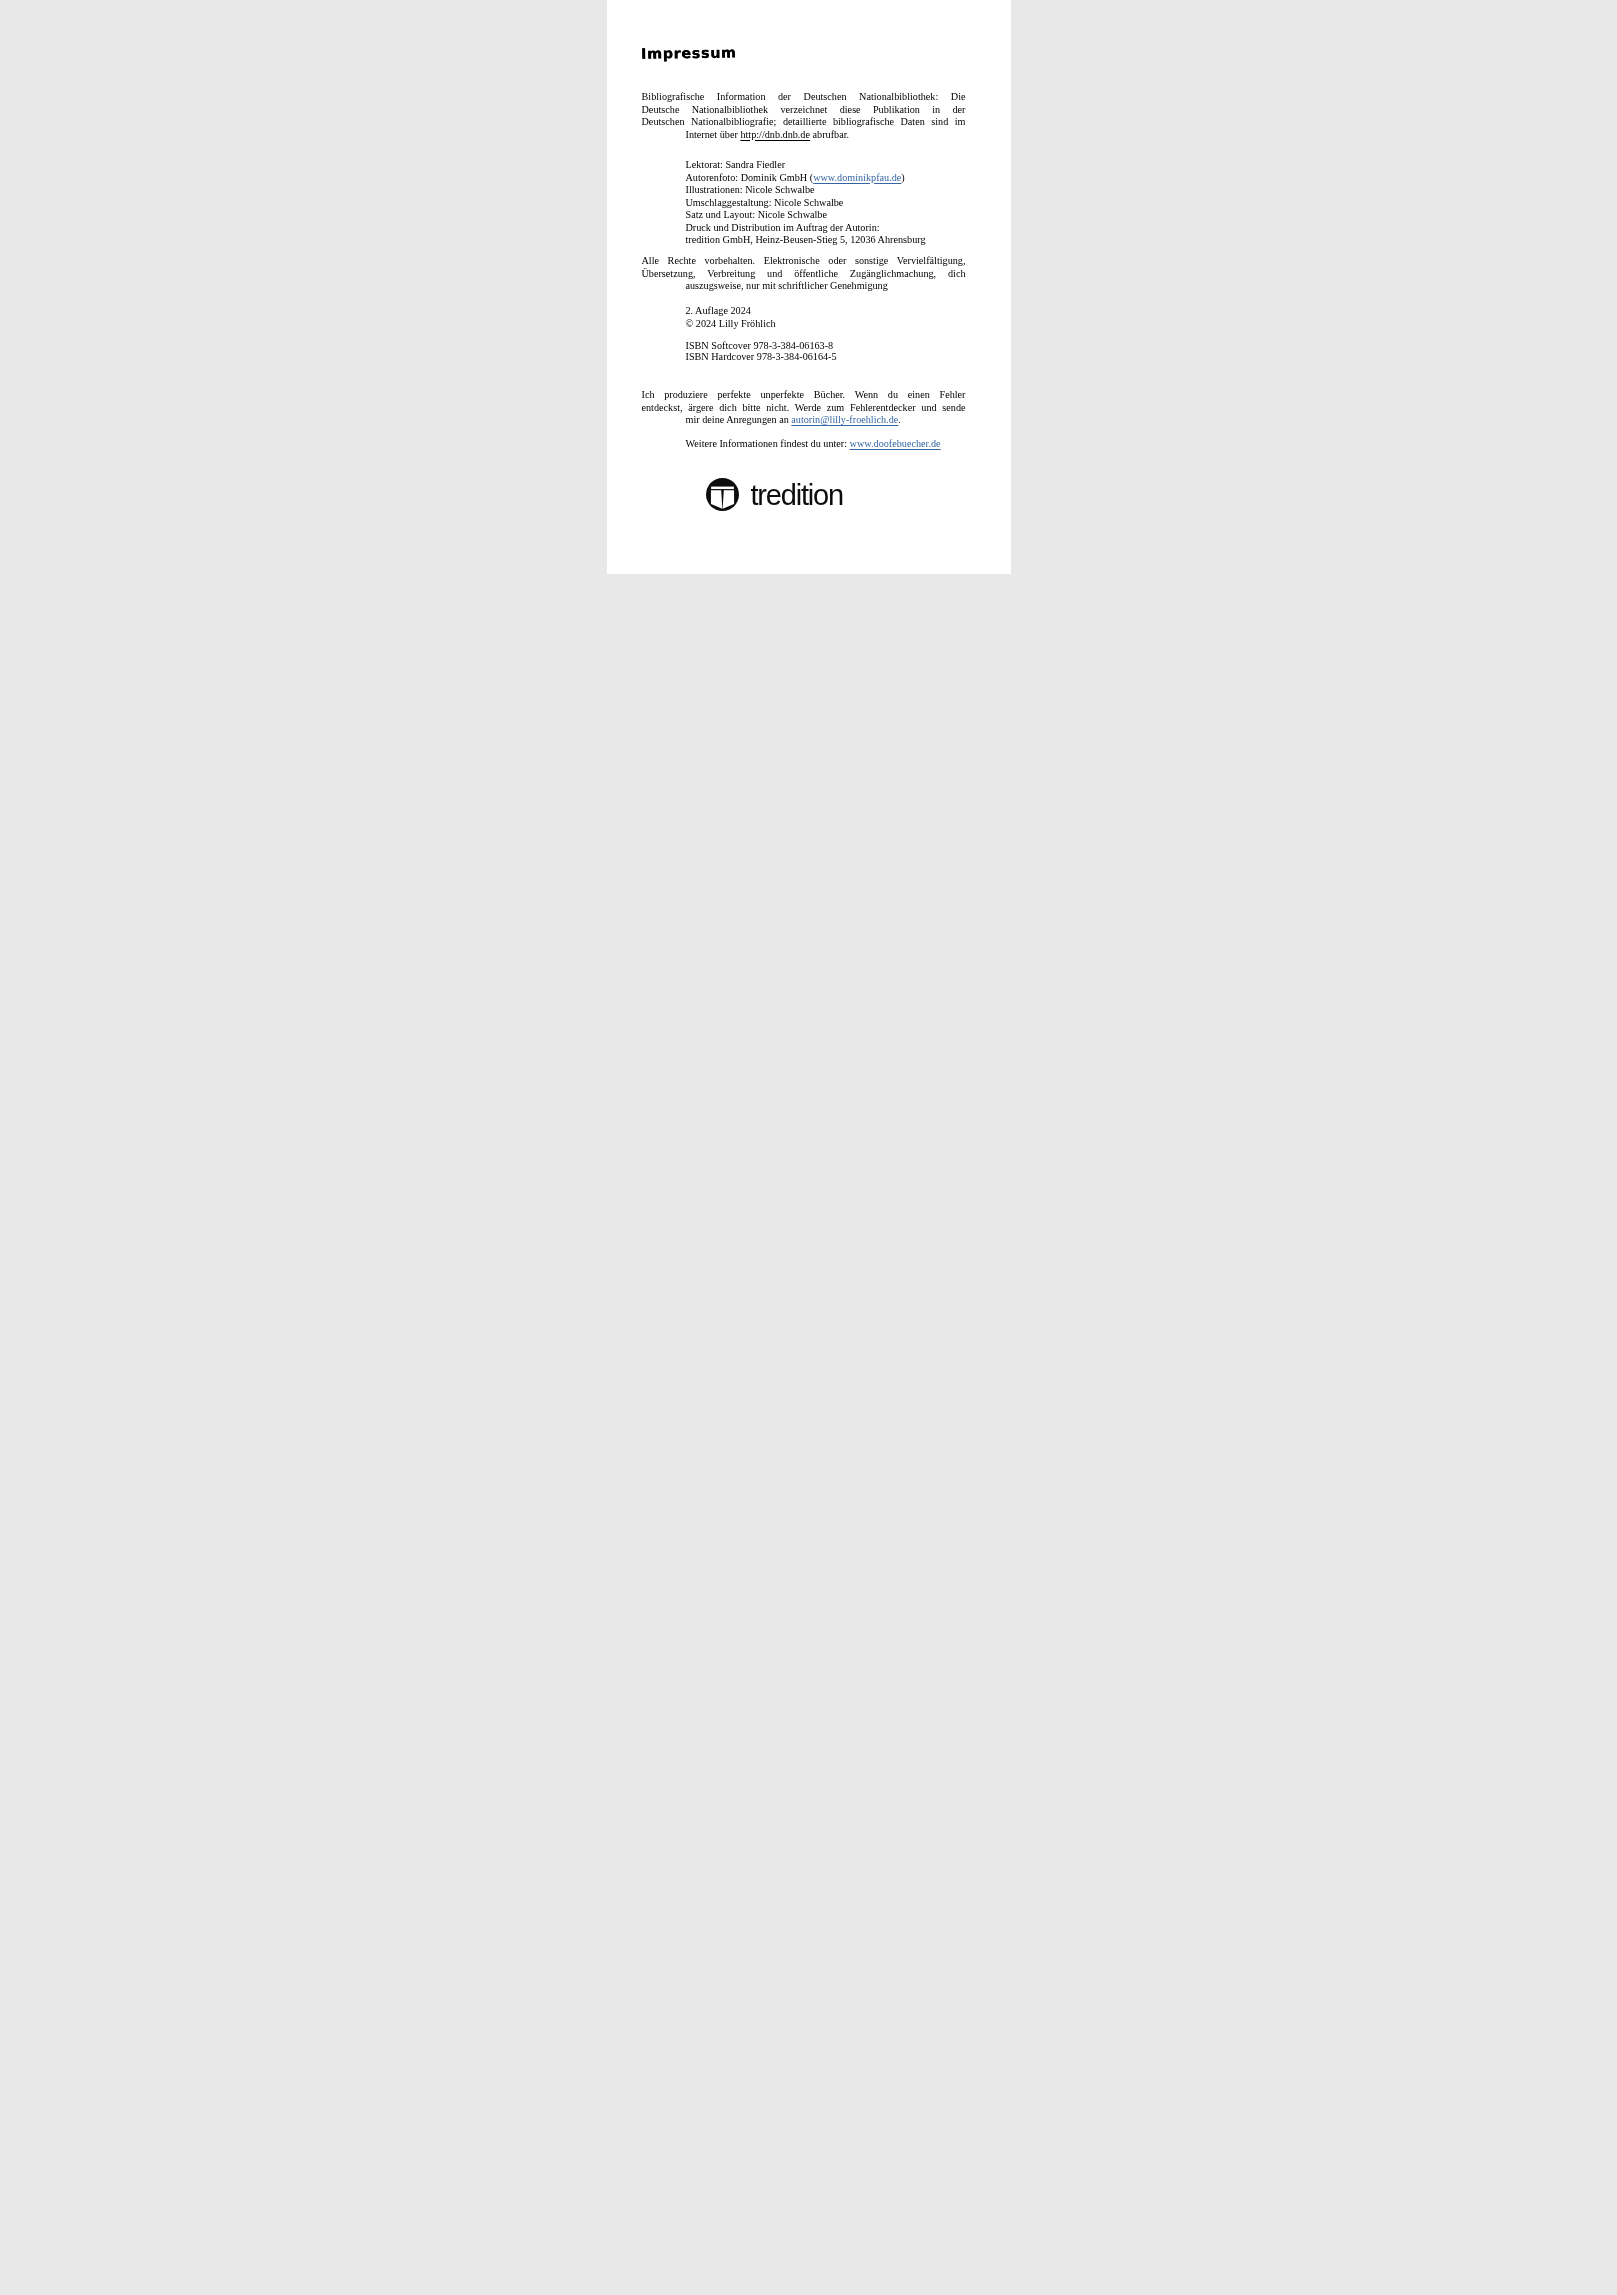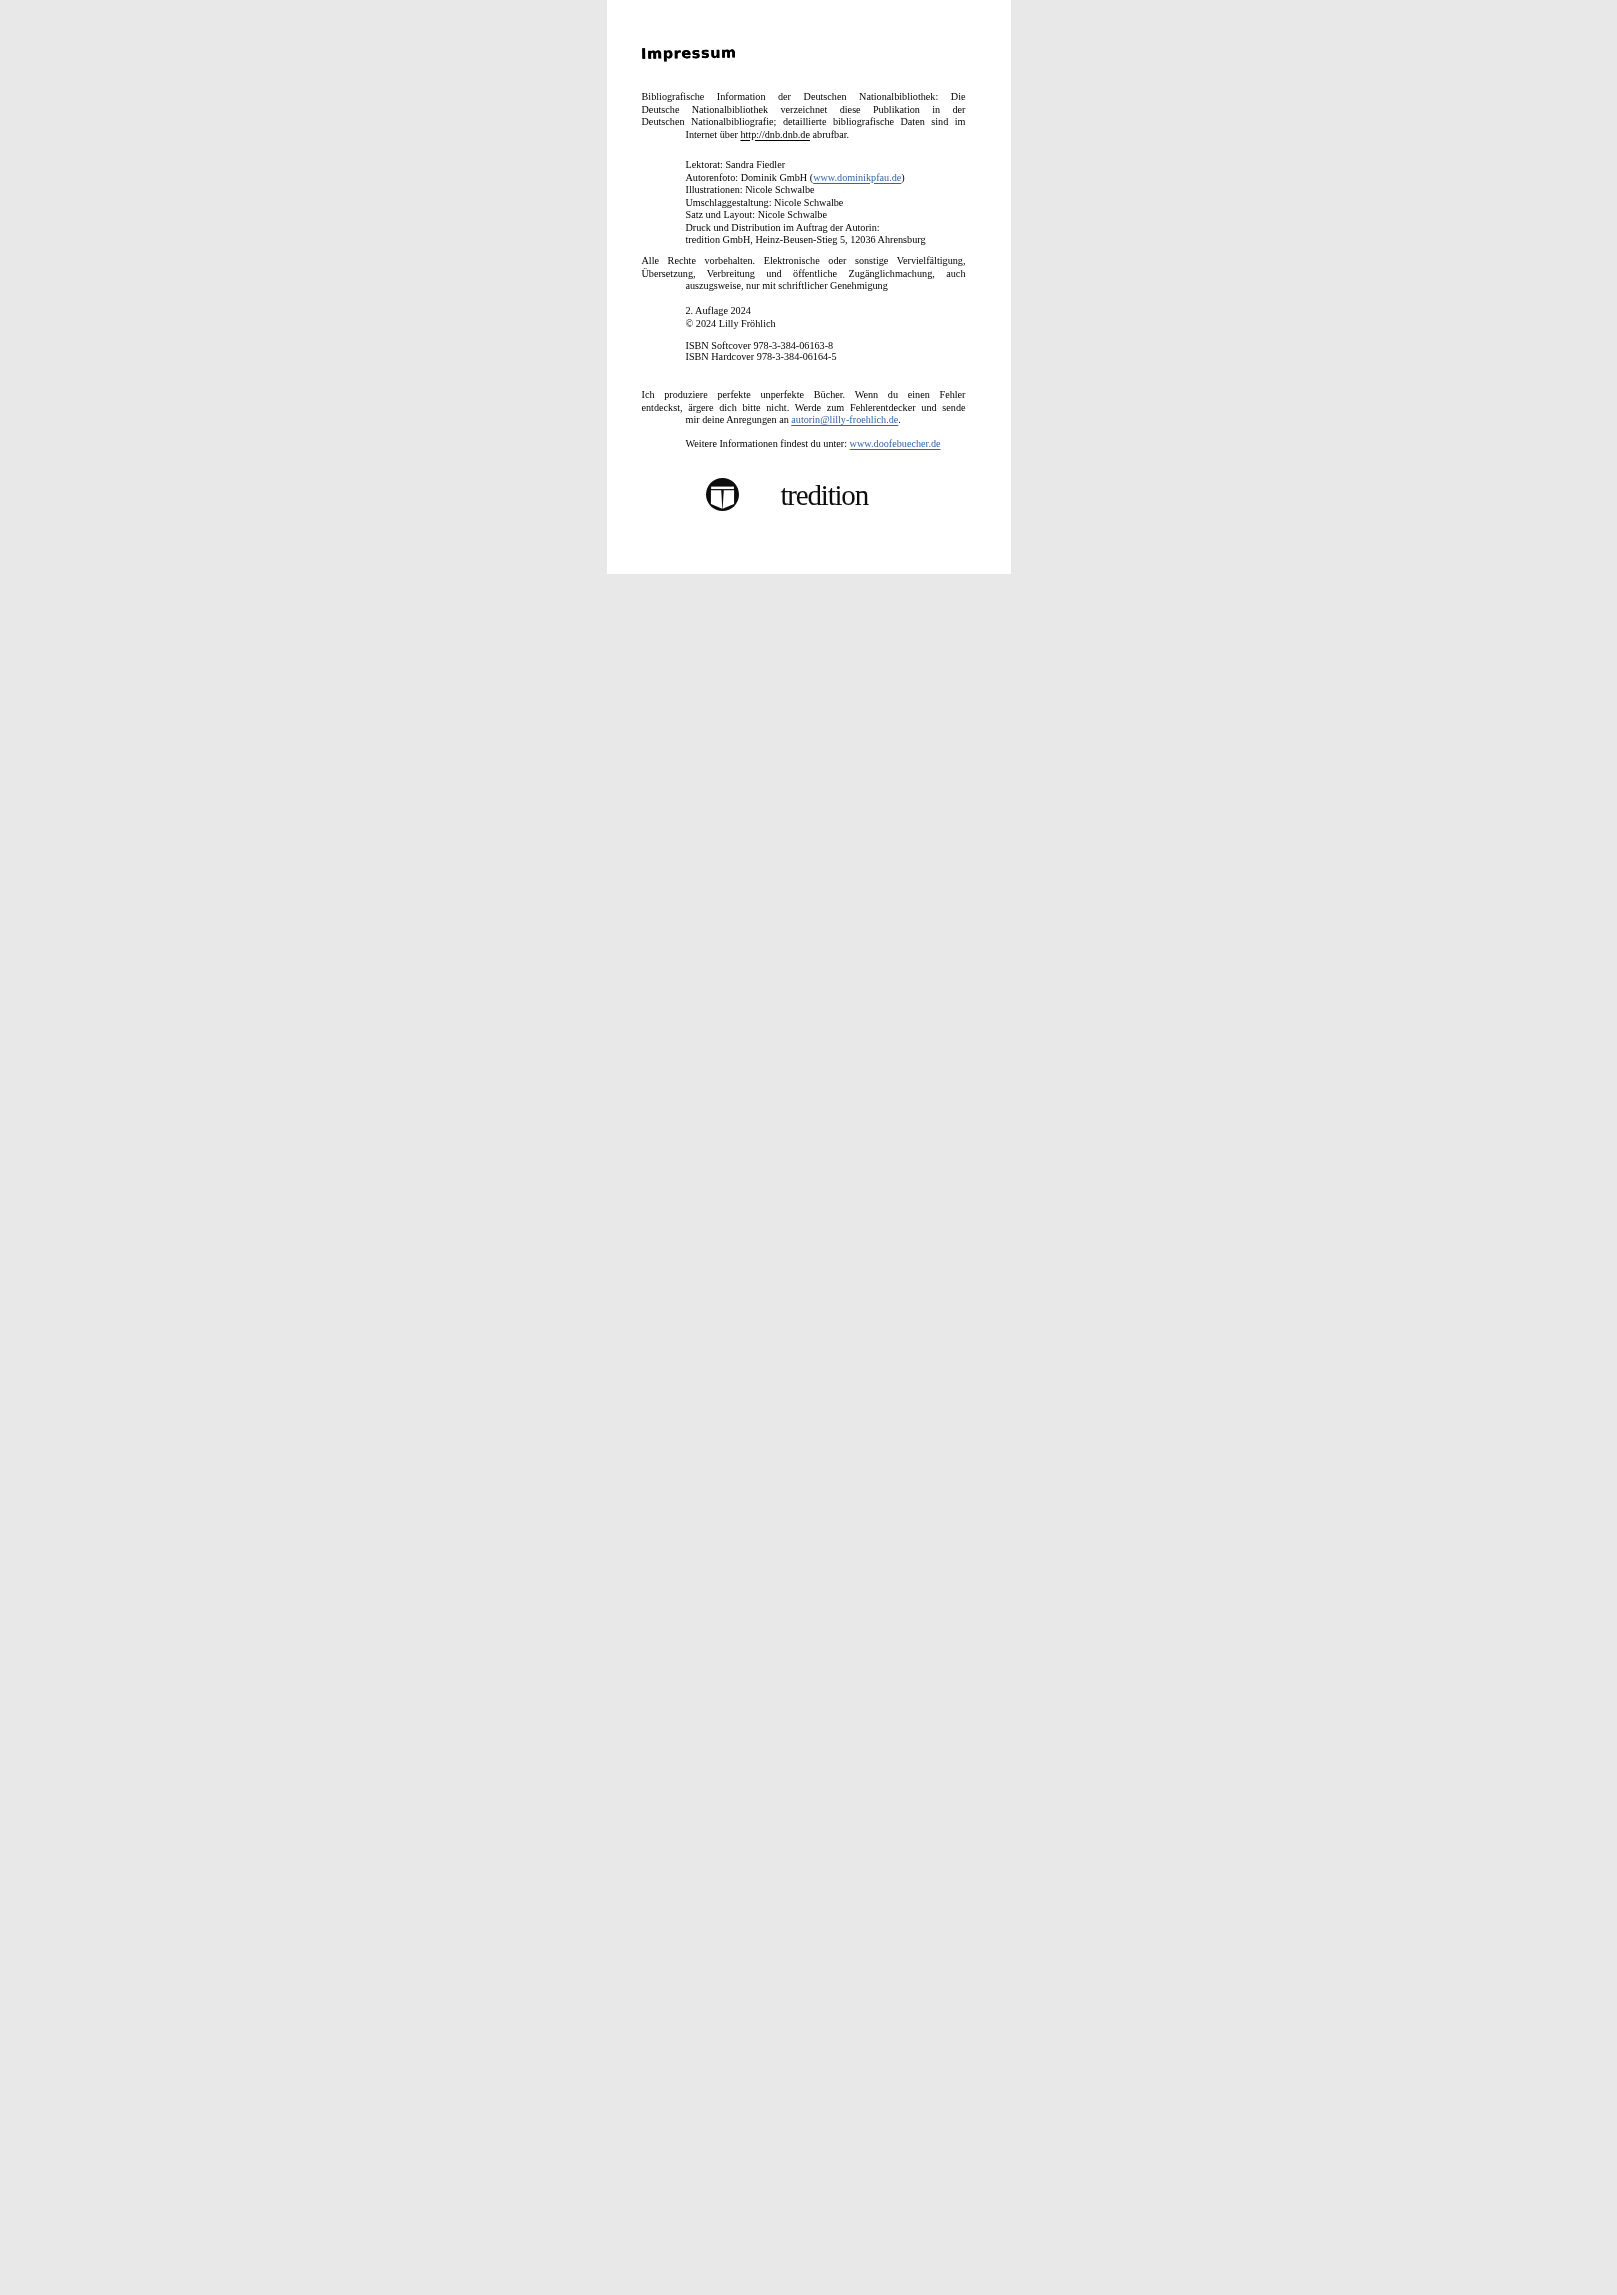--- a/index.html
+++ b/index.html
@@ -41,26 +41,25 @@
     text-underline-offset:1.9px;
     cursor:pointer;
   }
   a.link.dark{color:inherit;}
   .logo{
     position:absolute;left:99px;top:478px;width:194px;height:33px;
   }
   .logo svg{position:absolute;left:0;top:0;display:block;}
   .brand{
     position:absolute;left:45px;top:2.8px;
-    font-family:Liberation Serif, serif;
+    font-family:Liberation Sans, sans-serif;
     font-size:29px;line-height:29px;font-weight:400;
     letter-spacing:-1.2px;
     color:#0d0d0d;
     white-space:nowrap;
-    margin-left:30px;
   }
 </style>
 </head>
 <body>
 
 <div class="page">
 
   <h1 class="title">Impressum</h1>
 
   <section class="block" style="top:91px">
@@ -75,21 +74,21 @@
     <div class="lline"><span>Autorenfoto: Dominik GmbH (</span><a class="link">www.dominikpfau.de</a><span>)</span></div>
     <div class="lline">Illustrationen: Nicole Schwalbe</div>
     <div class="lline">Umschlaggestaltung: Nicole Schwalbe</div>
     <div class="lline">Satz und Layout: Nicole Schwalbe</div>
     <div class="lline">Druck und Distribution im Auftrag der Autorin:</div>
     <div class="lline">tredition GmbH, Heinz-Beusen-Stieg 5, 12036 Ahrensburg</div>
   </section>
 
   <section class="block" style="top:255px">
     <div class="jline">Alle Rechte vorbehalten. Elektronische oder sonstige Vervielfältigung,</div>
-    <div class="jline">Übersetzung, Verbreitung und öffentliche Zugänglichmachung, auch</div>
+    <div class="jline">Übersetzung, Verbreitung und öffentliche Zugänglichmachung, dich</div>
     <div class="lline">auszugsweise, nur mit schriftlicher Genehmigung</div>
   </section>
 
   <section class="block" style="top:305px">
     <div class="lline">2. Auflage 2024</div>
     <div class="lline">© 2024 Lilly Fröhlich</div>
   </section>
 
   <section class="block isbn-block" style="top:341px">
     <div class="lline">ISBN Softcover 978-3-384-06163-8</div>

